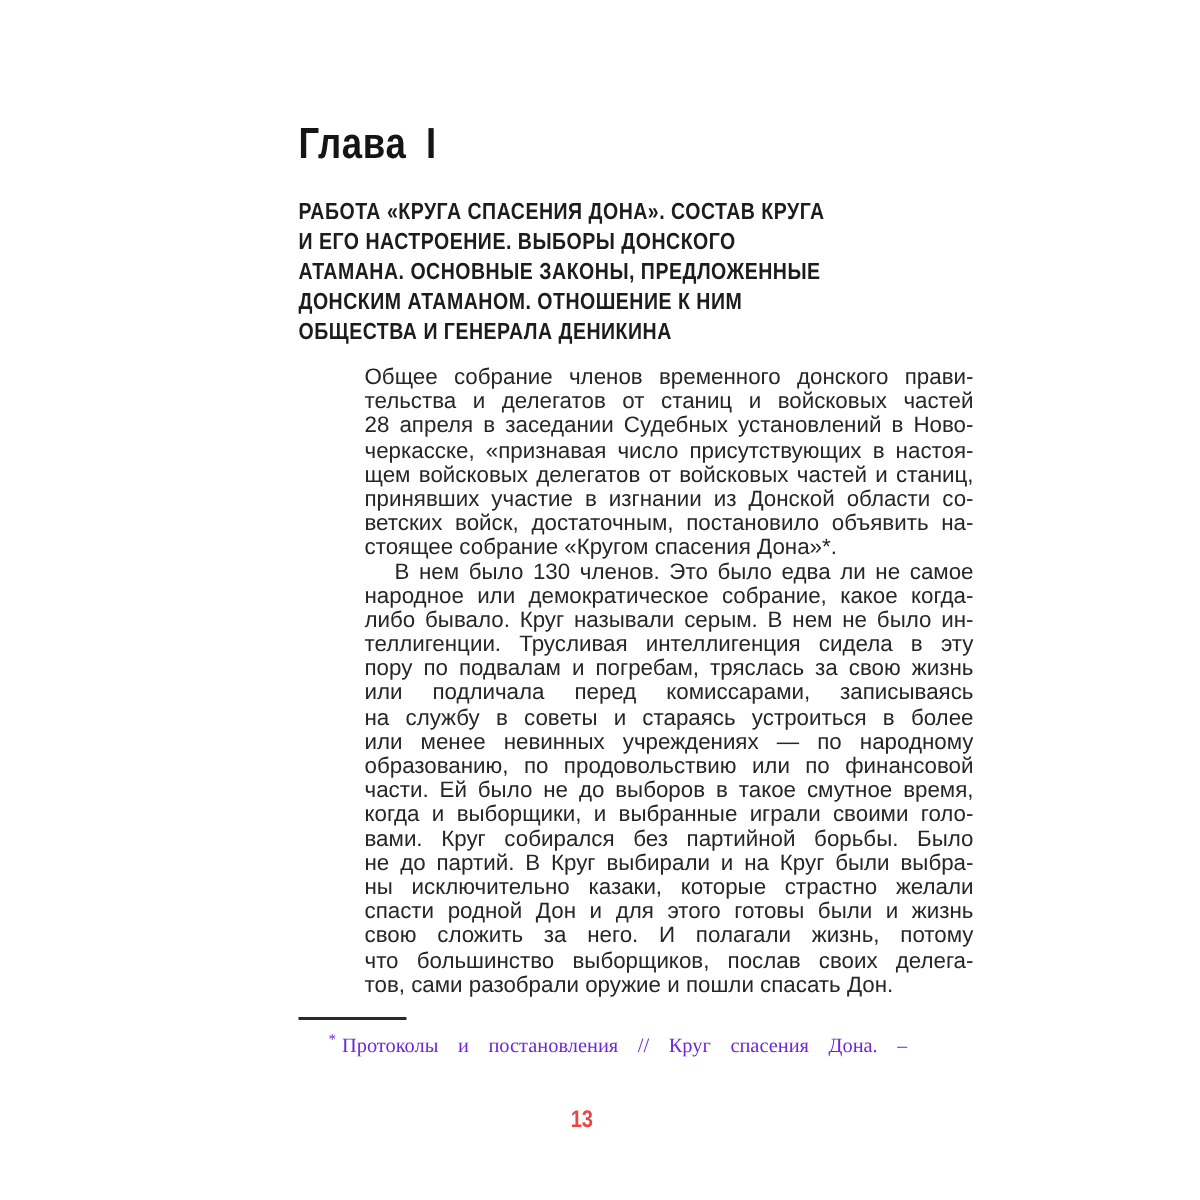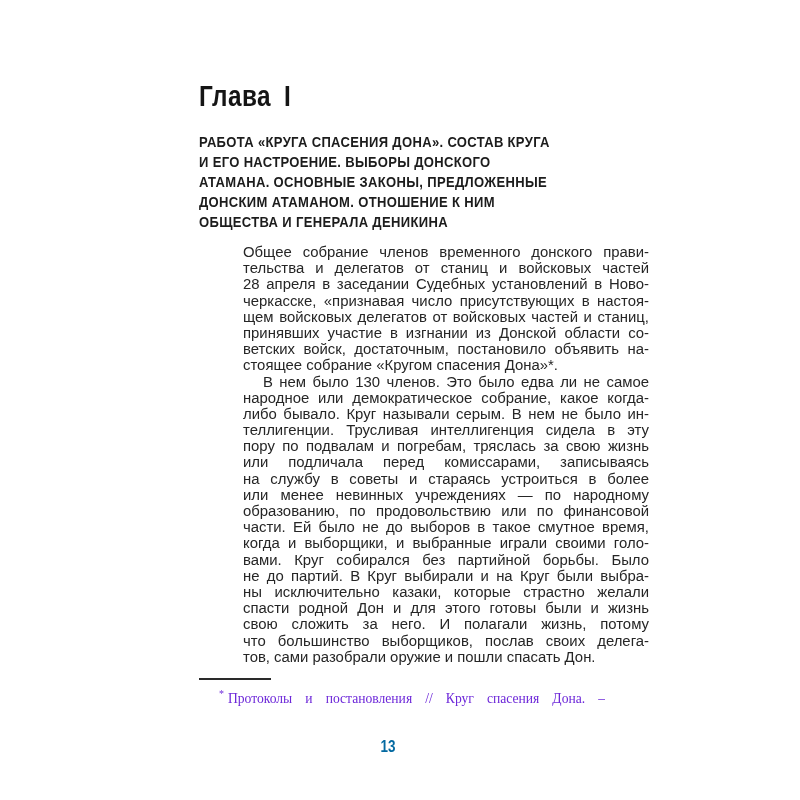--- a/index.html
+++ b/index.html
@@ -65,21 +65,21 @@
   .fn-line.fn-first { text-indent: 20px; }
   .fn-marker { font-size: 10px; margin-right: 4px; }
   .italic { font-style: italic; }
 
   .page-number {
     position: absolute; left: 185px; top: 738px; width: 406px;
     text-align: center;
     font-family: "Liberation Sans", sans-serif;
     font-weight: bold;
     font-size: 16px; line-height: 17px;
-    color: #0369a1;
+    color: #ef4444;
   }
   .page-number .cond { transform-origin: 50% 50%; }
 </style>
 </head>
 <body>
 
 <div class="page">
 
   <h1 class="chapter-heading"><span class="cond">Глава I</span></h1>
 

